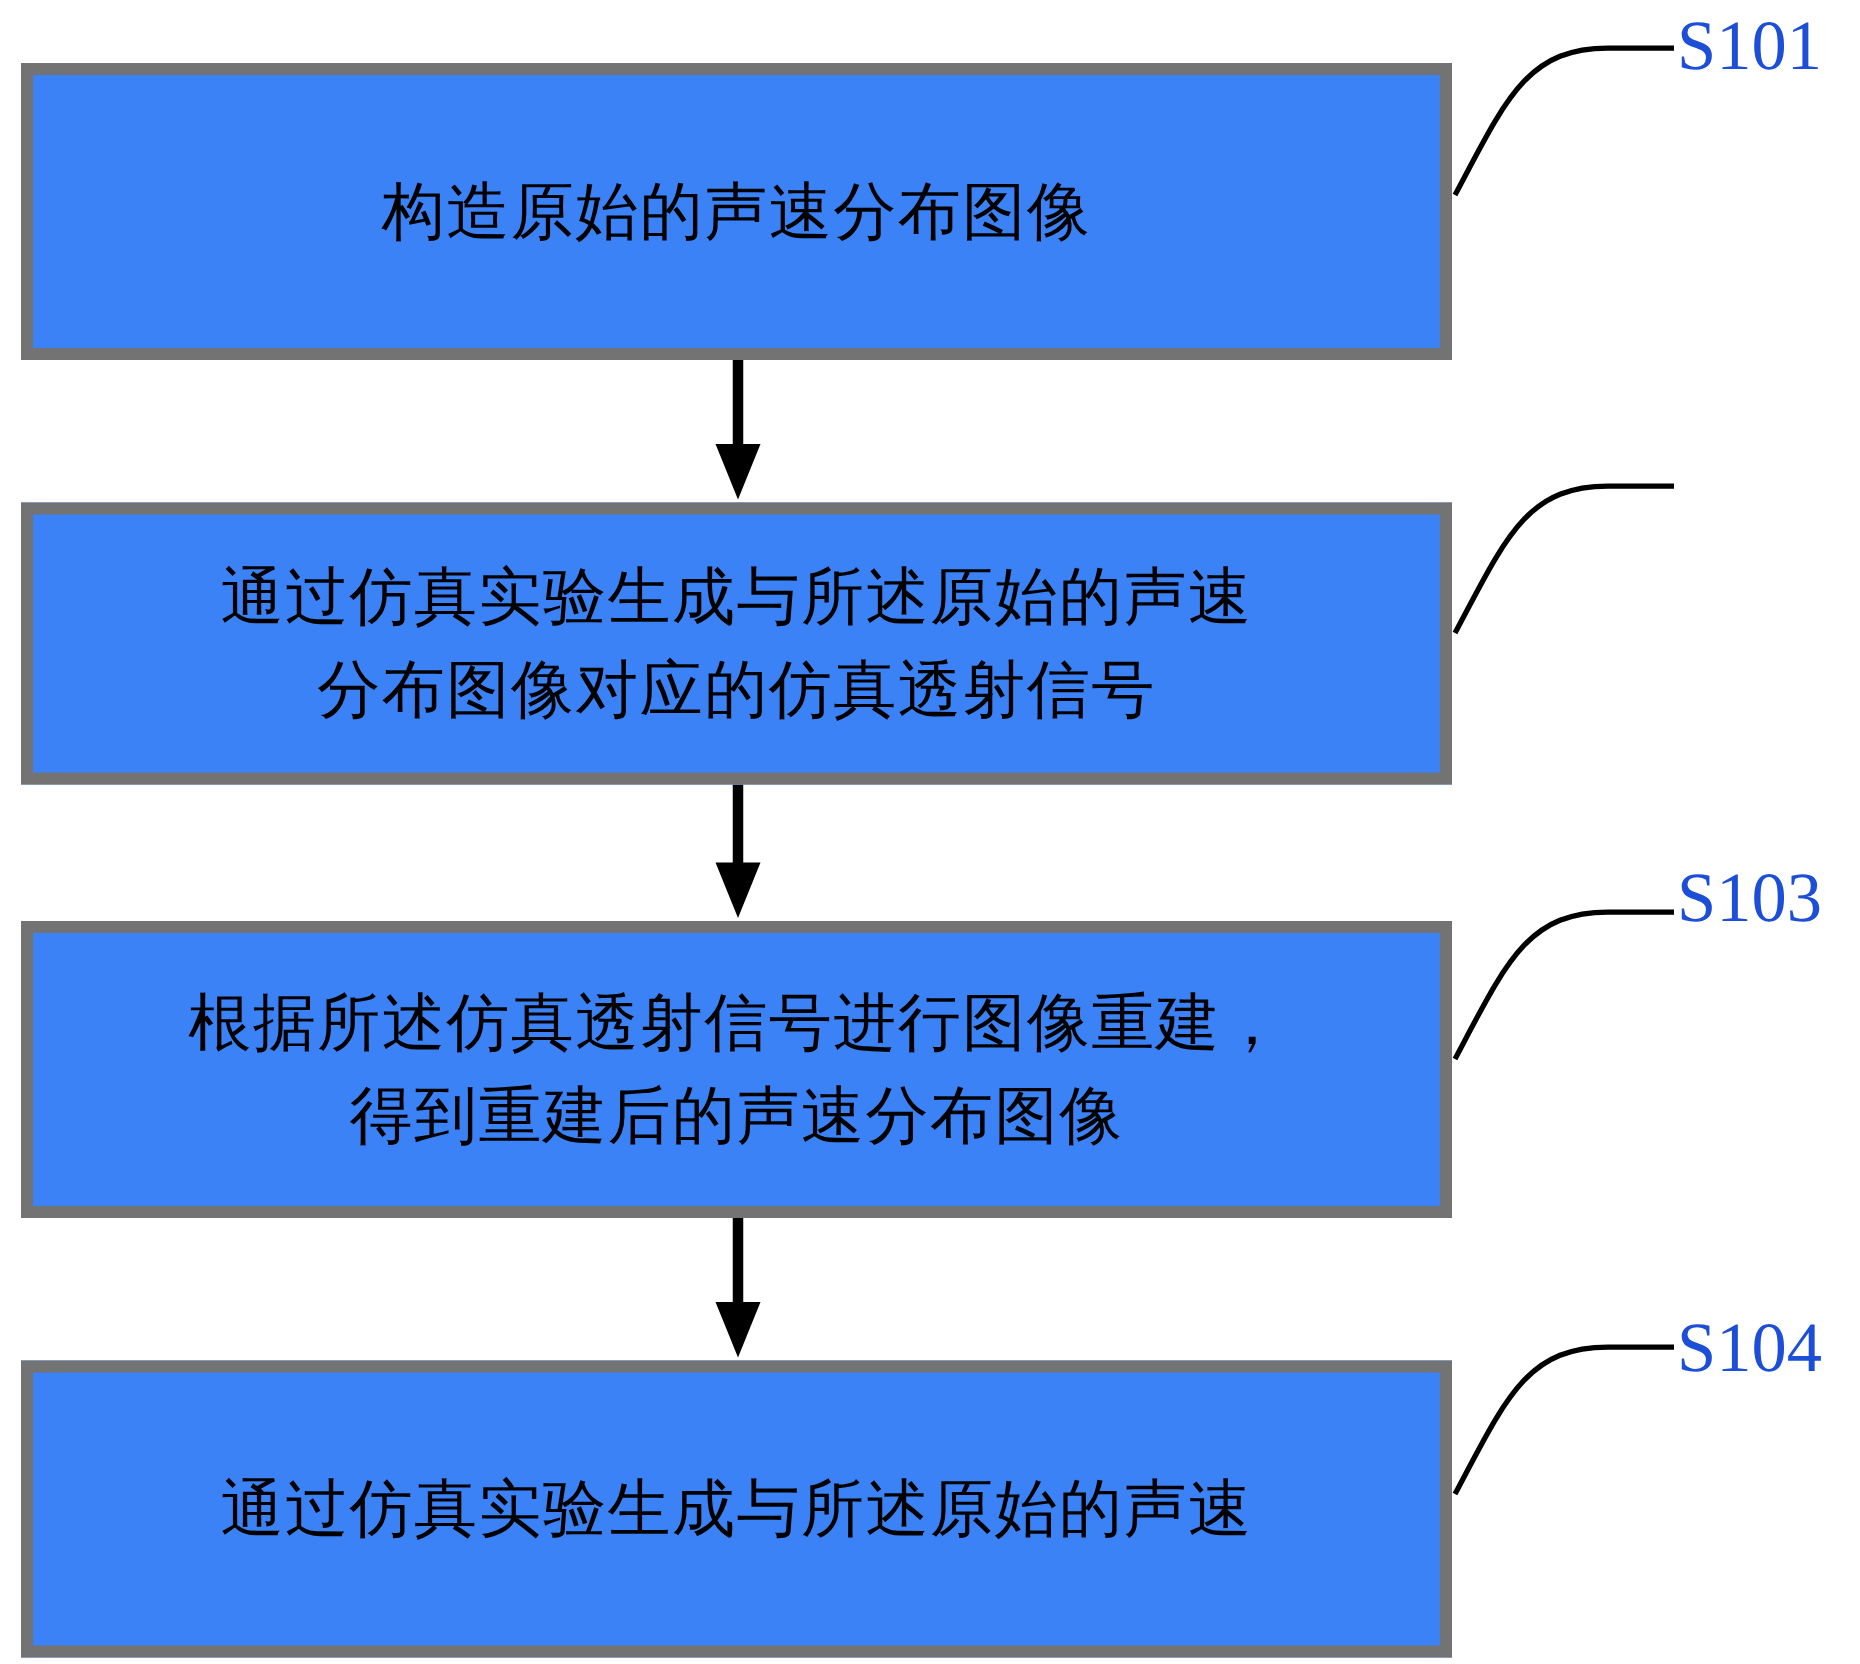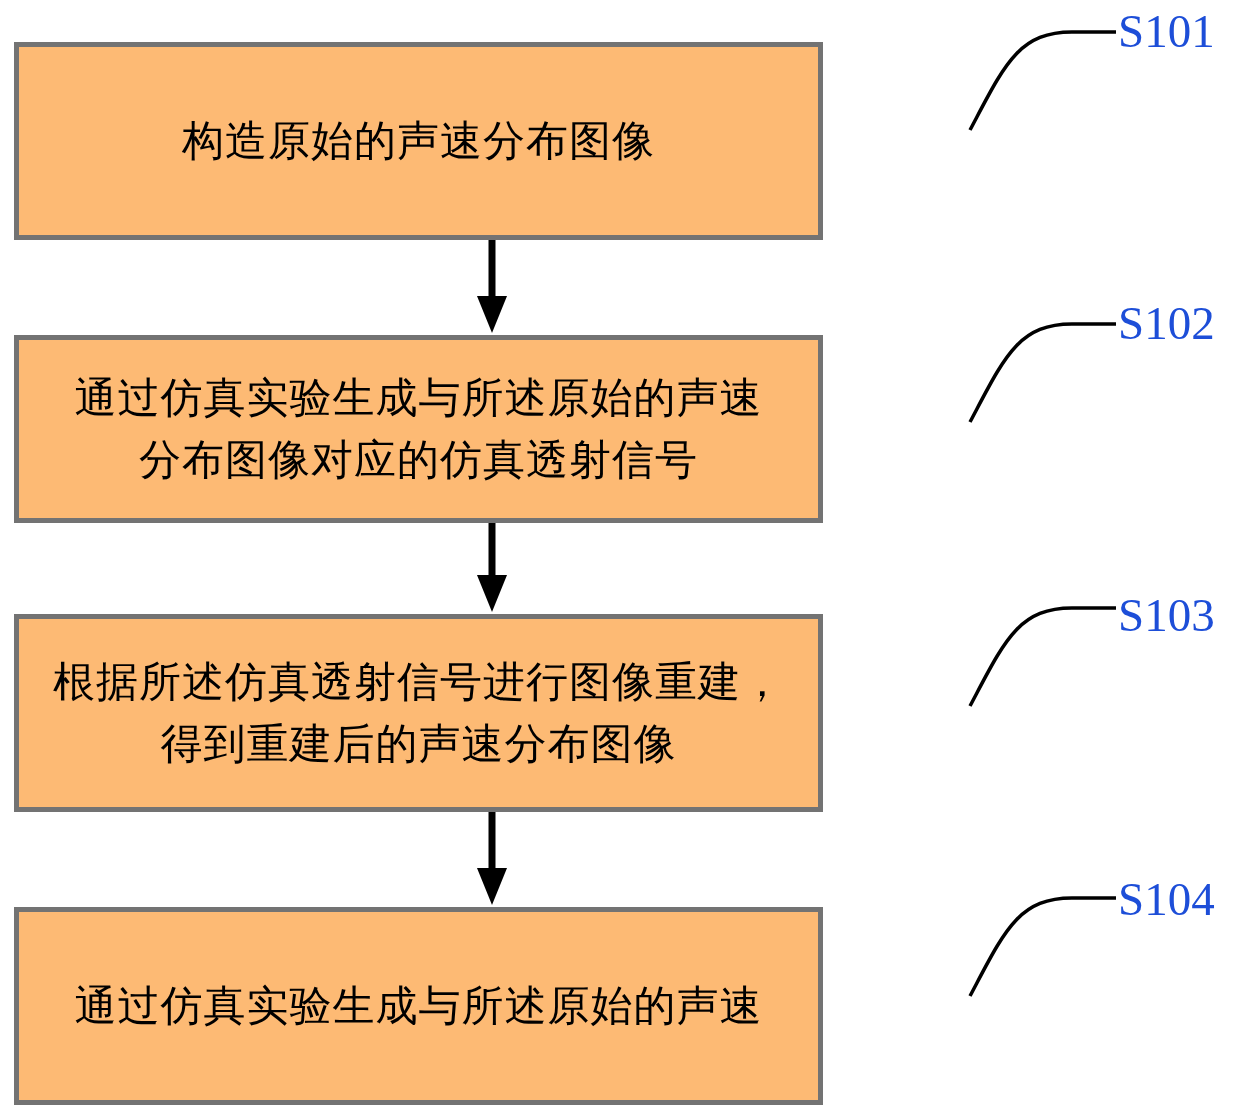--- a/index.html
+++ b/index.html
@@ -19,23 +19,23 @@
     position: absolute;
     left: 0;
     top: 0;
     width: 1240px;
     height: 1109px;
     z-index: 1;
   }
   .flow-box {
     position: absolute;
     left: 14px;
-    width: 809px;
-    border: 5px solid #737373;
-    background: #fdba74;
+    width: 954px;
+    border: 8px solid #737373;
+    background: #3b82f6;
     box-sizing: border-box;
     display: flex;
     flex-direction: column;
     justify-content: center;
     align-items: center;
     z-index: 2;
   }
   .flow-box .line {
     font-size: 42px;
     line-height: 62px;
@@ -53,21 +53,21 @@
     color: #1d4ed8;
     z-index: 2;
     white-space: nowrap;
   }
   #box1 { top: 42px;  height: 198px; }
   #box2 { top: 335px; height: 188px; }
   #box3 { top: 614px; height: 198px; }
   #box4 { top: 907px; height: 198px; }
   #label1 { top: 4px; }
   #label2 { top: 296px; }
-  #label3 { top: 588px; }
+  #label3 { top: 572px; }
   #label4 { top: 872px; }
 </style>
 </head>
 <body>
 
 <div class="canvas">
 
   <svg class="svg-layer" viewBox="0 0 1240 1109" xmlns="http://www.w3.org/2000/svg">
 
     <g>
@@ -106,17 +106,16 @@
   <div id="box2" class="flow-box">
     <div class="line">通过仿真实验生成与所述原始的声速</div>
     <div class="line">分布图像对应的仿真透射信号</div>
   </div>
 
   <div id="box4" class="flow-box">
     <div class="line">通过仿真实验生成与所述原始的声速</div>
   </div>
 
   <div id="label1" class="step-label">S101</div>
-  <div id="label2" class="step-label">S102</div>
   <div id="label3" class="step-label">S103</div>
   <div id="label4" class="step-label">S104</div>
 
 </div>
 
 </body></html>

